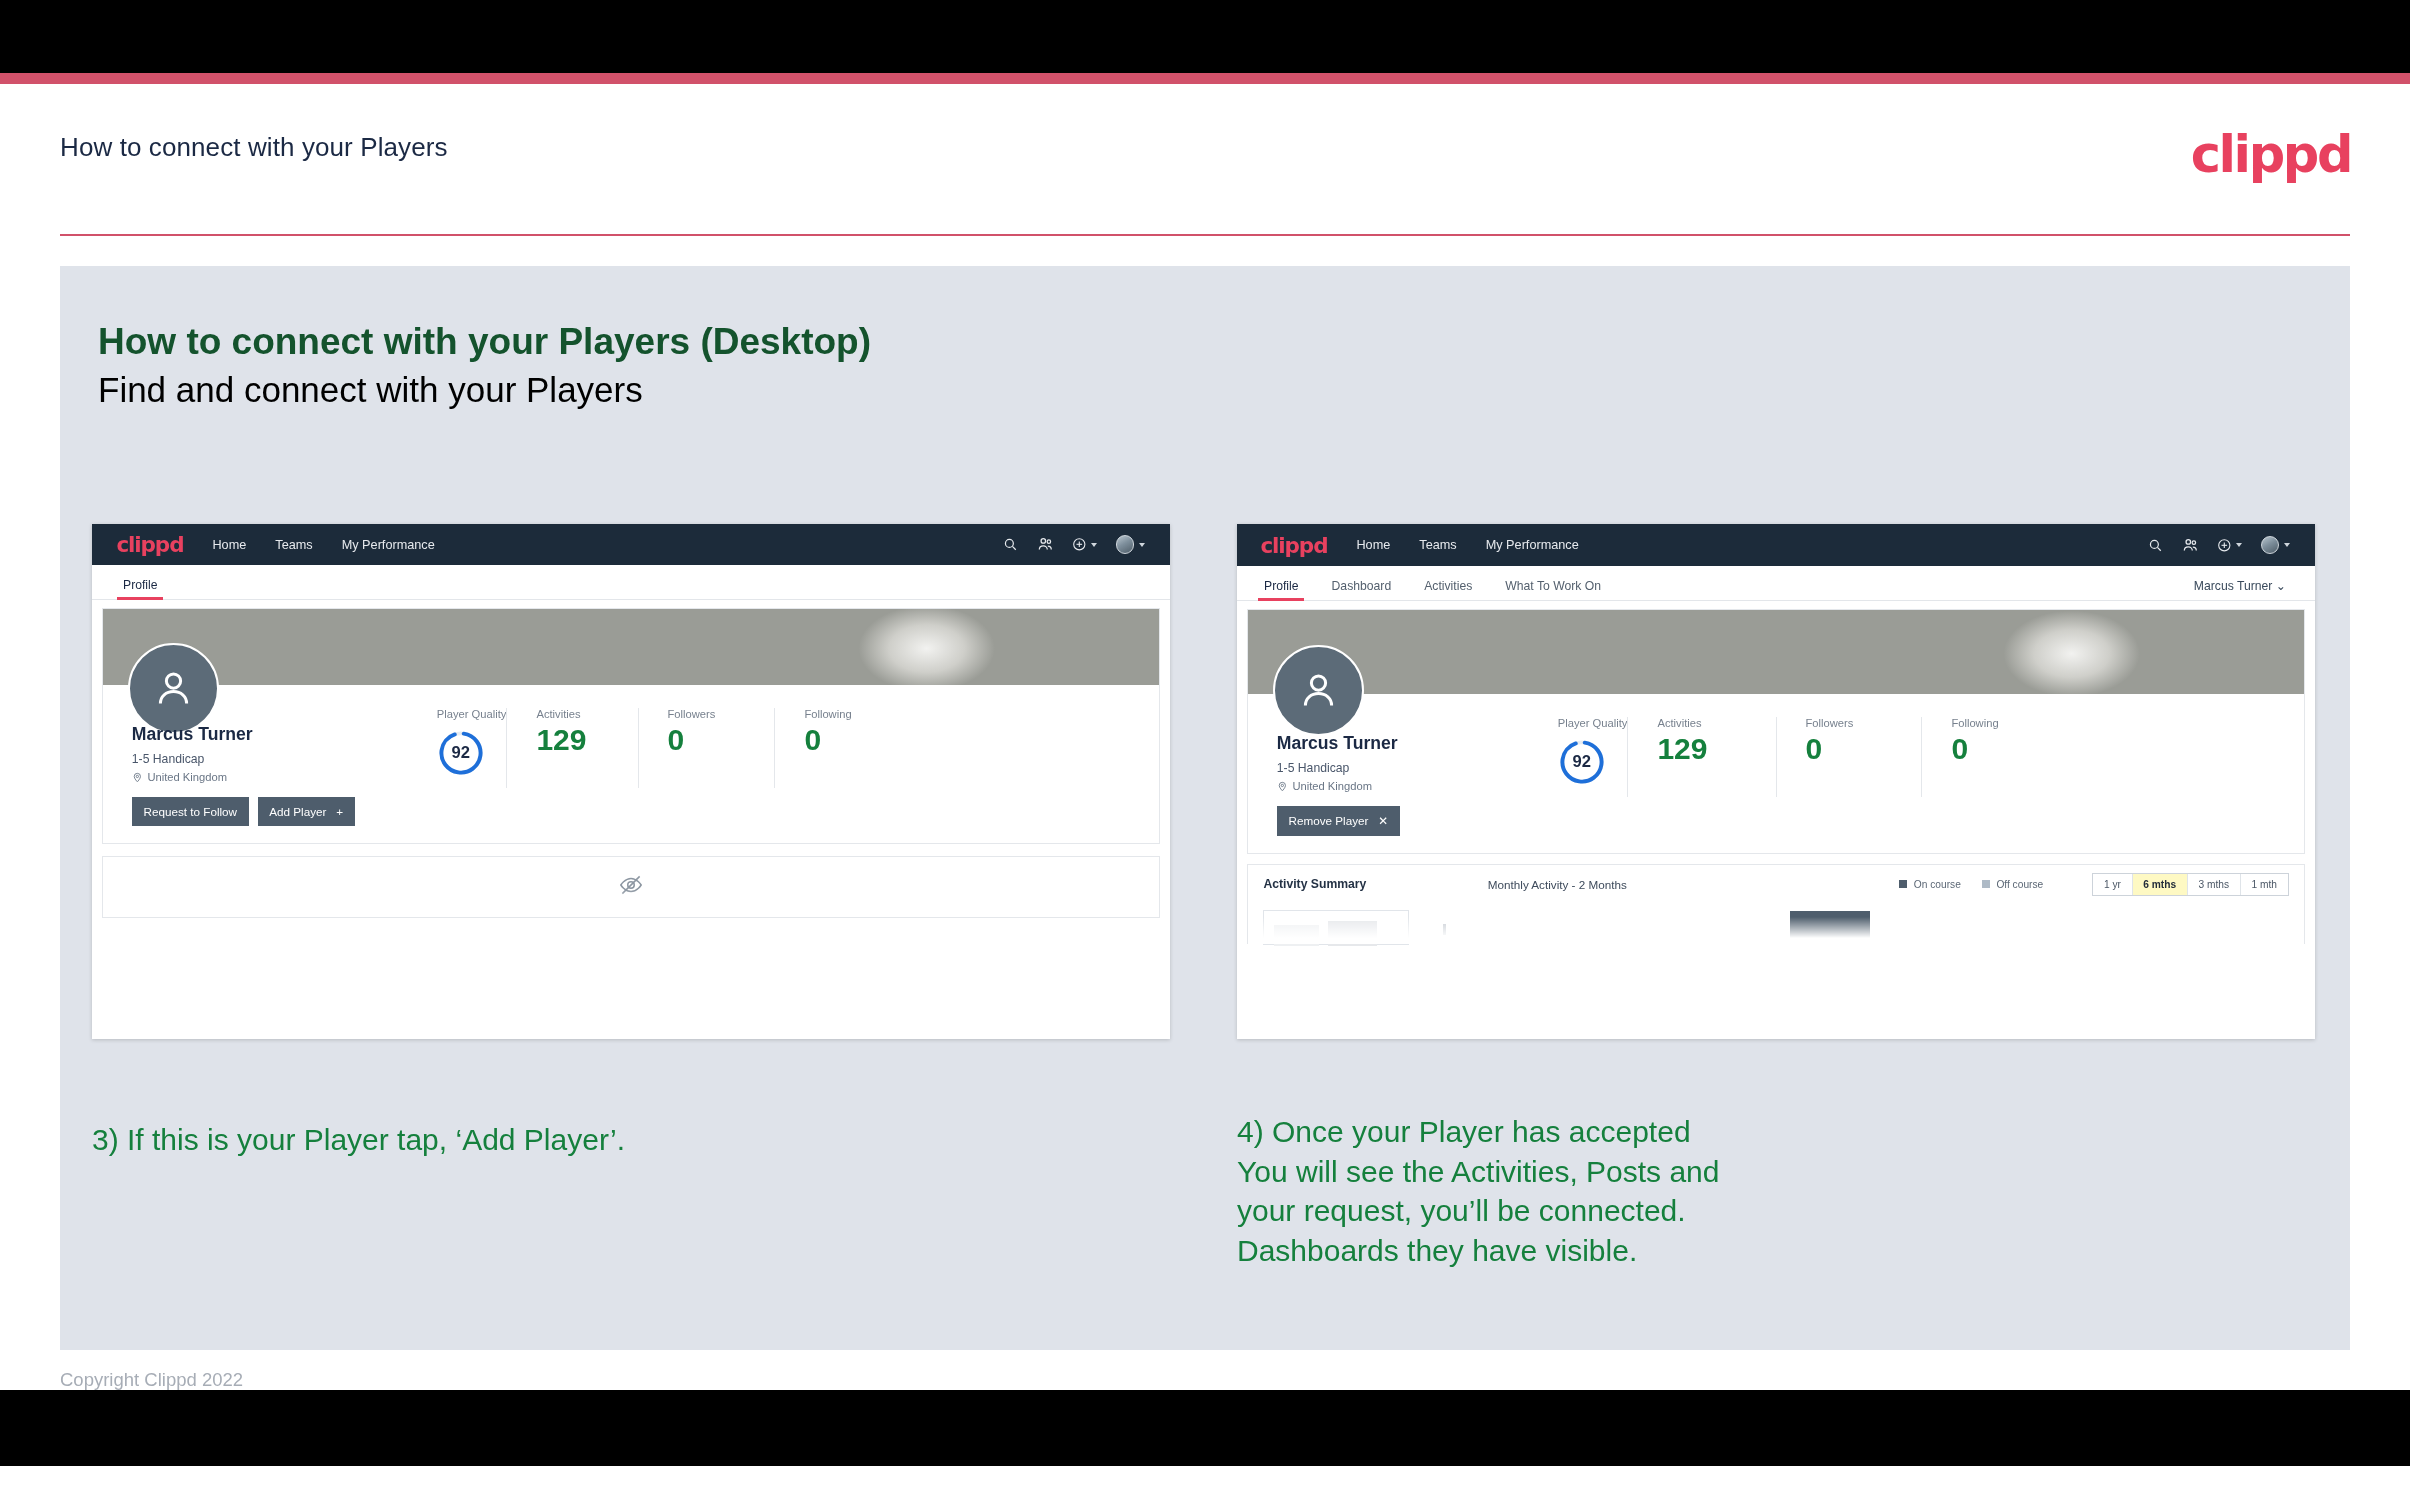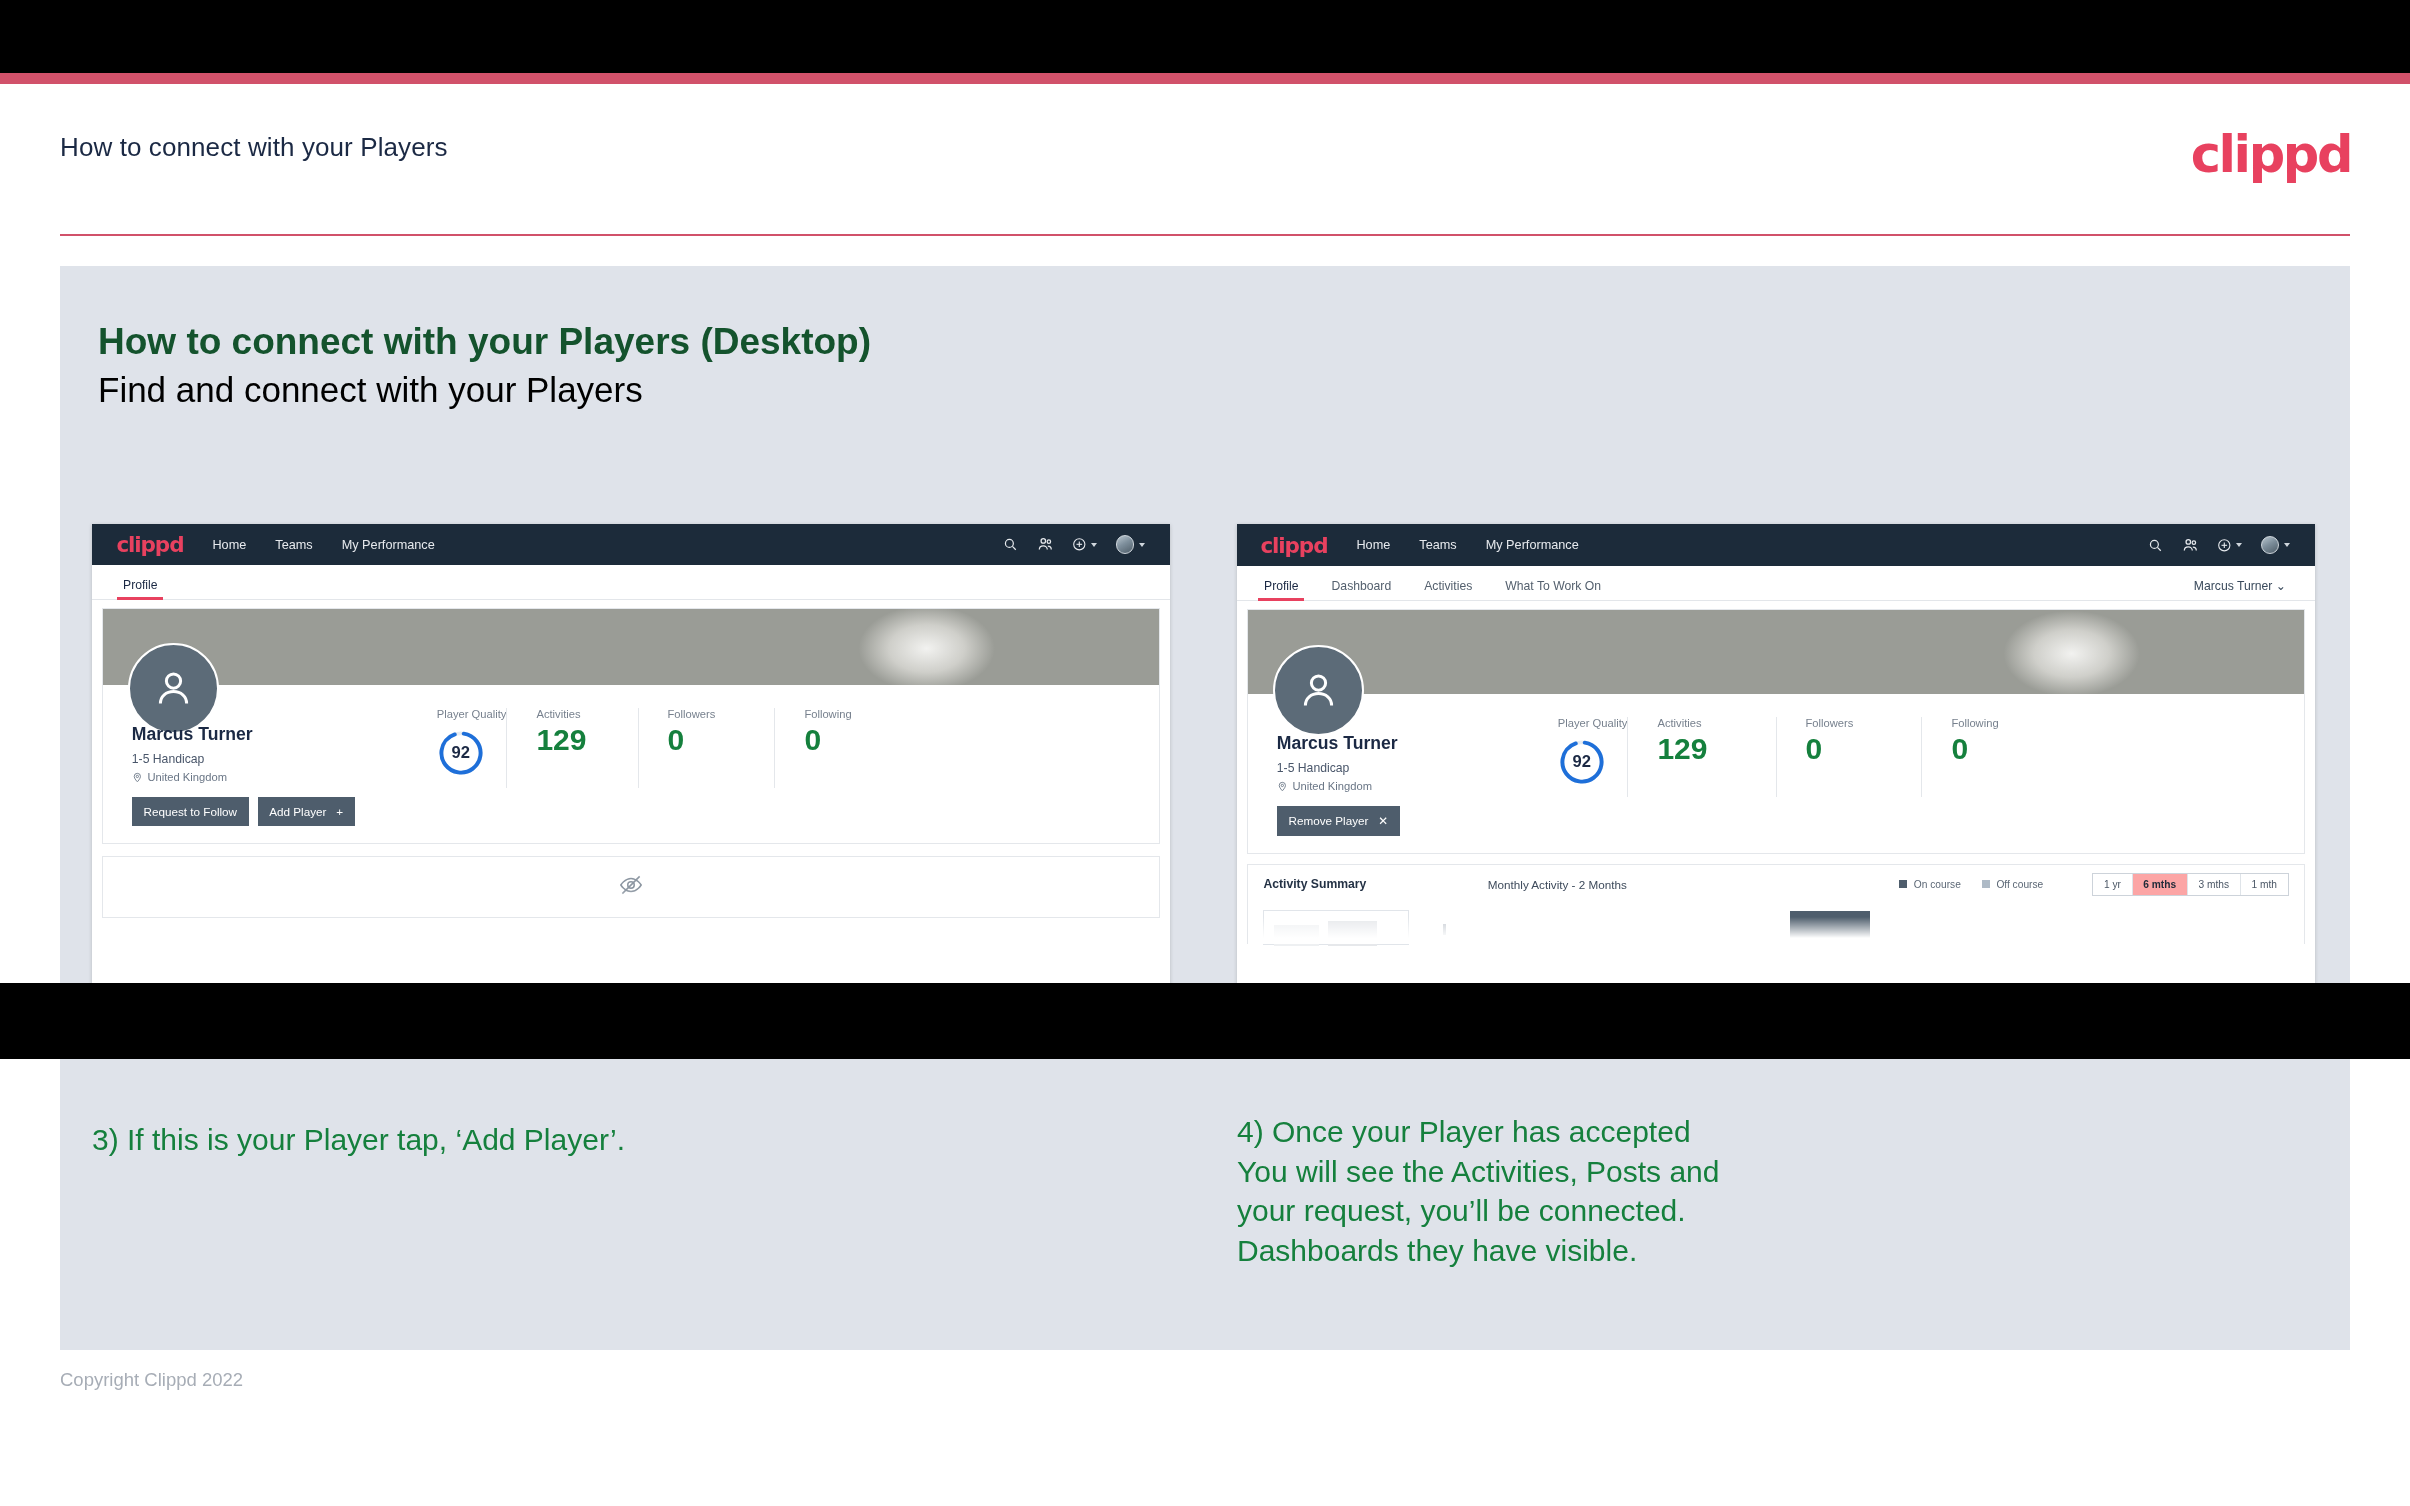--- a/index.html
+++ b/index.html
@@ -2,21 +2,21 @@
 <html><head>
 <meta charset="utf-8">
 <style>
   * { box-sizing: border-box; margin: 0; padding: 0; }
   html, body {
     width: 2411px; height: 1507px;
     background: #ffffff;
     font-family: "Liberation Sans", sans-serif;
     overflow: hidden;
   }
-  .slide { position: relative; width: 2411px; height: 1059px; background: #fff; }
+  .slide { position: relative; width: 2411px; height: 1466px; background: #fff; }
 
   
   .bar-top-black { position: absolute; left:0; top:0; width:2411px; height:73px; background:#000; }
   .bar-top-pink  { position: absolute; left:0; top:73px; width:2411px; height:10.7px; background:#d1516a; }
   .bar-bot-black { position: absolute; left:0; bottom:0; width:2411px; height:76px; background:#000; }
 
   
   .hdr-title {
     position:absolute; left:60px; top:132px;
     font-size:26px; color:#1b2944; letter-spacing:0.1px;
@@ -135,21 +135,21 @@
   .actbar { margin:9.8px 9.8px 0 9.8px; border:1px solid #e4e7eb; border-bottom:none;
             background:#fff; height:80px; position:relative; padding:11.7px 15.6px 0 15.6px; }
   .act-title { font-size:12.2px; font-weight:bold; color:#243245; position:absolute; left:15.6px; top:11.7px; }
   .act-sub   { font-size:11.7px; color:#3e4b5c; position:absolute; left:240px; top:12.7px; }
   .legend { position:absolute; right:261px; top:13.7px; display:flex; gap:21px; font-size:10.2px; color:#5b6775; }
   .legend span.sw { width:7.8px;height:7.8px;display:inline-block;margin-right:3.9px; }
   .sw-on { background:#4e5d6c; } .sw-off { background:#aebac6; }
   .seg { position:absolute; right:15.6px; top:7.8px; display:flex; border:1px solid #cdd3da; background:#fff; }
   .seg div { font-size:10.2px; color:#4a5665; padding:4.9px 10.7px; border-right:1px solid #dfe4e9; }
   .seg div:last-child { border-right:none; }
-  .seg div.on { background:#fca5a5; color:#222c3a; font-weight:bold; }
+  .seg div.on { background:#fef9c3; color:#222c3a; font-weight:bold; }
   .mini-card { position:absolute; left:15.6px; top:45px; width:146px; height:35px;
                border:1px solid #e1e5ea; background:#fff; }
   .mini-card i { position:absolute; display:block; background:#eef0f2; }
   .mini-card i.a { left:9.8px; top:13.7px; width:45px; height:21.5px; }
   .mini-card i.b { left:64px; top:9.8px; width:49px; height:25px; background:#e6e8eb; }
   .mini-bar { position:absolute; left:542px; top:46px; width:80px; height:29px; background:#4e5d6c; }
   .mini-tick { position:absolute; left:195px; top:59px; width:2.9px; height:10.7px; background:#c4cad1; }
   .fade-bottom { position:absolute; left:0; right:0; bottom:0; height:27px;
                  background:linear-gradient(to bottom, rgba(255,255,255,0), #ffffff 78%); }
 

